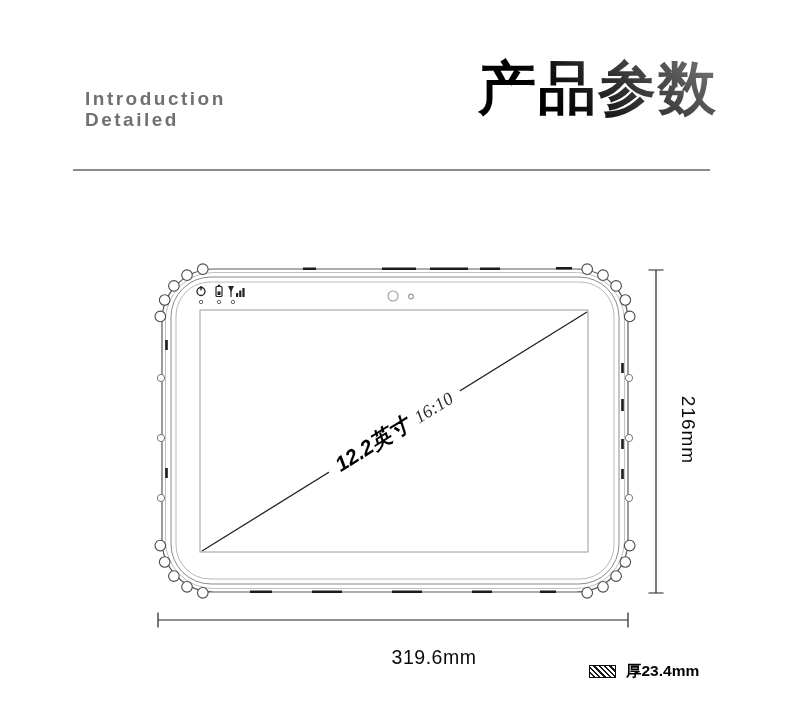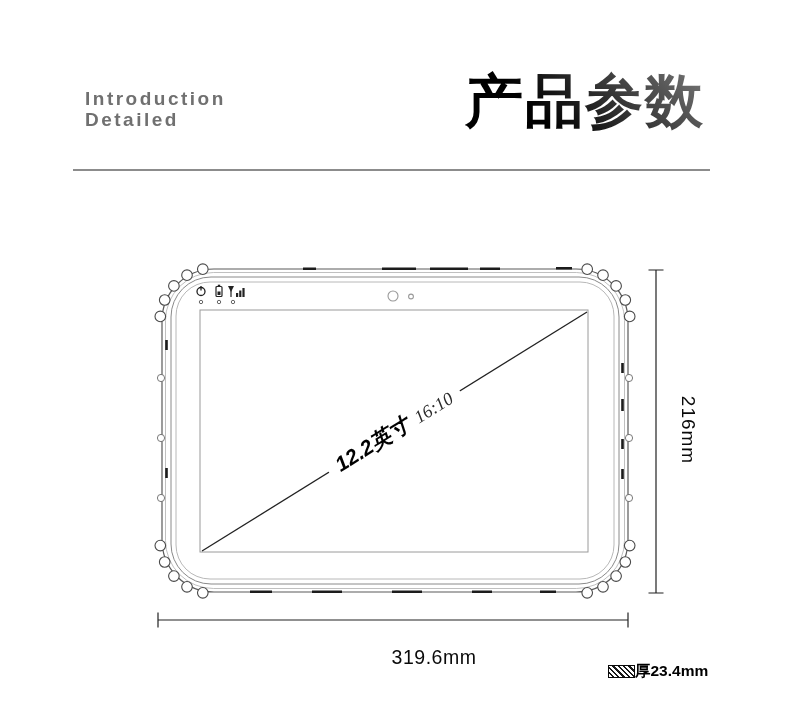--- a/index.html
+++ b/index.html
@@ -21,21 +21,21 @@
     font-weight: 700;
     font-size: 19px;
     letter-spacing: 2.5px;
     line-height: 21px;
   }
   .subtitle span { display: block; }
   .main-title {
     position: absolute;
     top: 58px;
     right: 72px;
-    margin: 13px;
+    margin: 0;
     font-size: 58px;
     font-weight: 900;
     letter-spacing: 2px;
     line-height: 1.05;
     white-space: nowrap;
     background: linear-gradient(45deg, #000000 30%, #787878 100%);
     -webkit-background-clip: text;
     background-clip: text;
     color: transparent;
     font-family: "Liberation Sans", sans-serif;
@@ -97,24 +97,25 @@
     top: 657px;
     transform: translate(-50%, -50%);
     font-size: 19.5px;
     letter-spacing: 0.5px;
     color: #0a0a0a;
     white-space: nowrap;
     margin-left: 40px;
   }
   .thickness {
     position: absolute;
-    left: 608px;
+    left: 589px;
     top: 661px;
     display: flex;
     align-items: center;
+    gap: 10px;
     text-align: right;
   }
   .hatch {
     display: inline-block;
     width: 27px;
     height: 13px;
     border: 1.6px solid #0a0a0a;
     background: repeating-linear-gradient(45deg, #ffffff 0px, #ffffff 2.2px, #1a1a1a 2.2px, #1a1a1a 3.8px);
   }
   .thickness .t-label {

